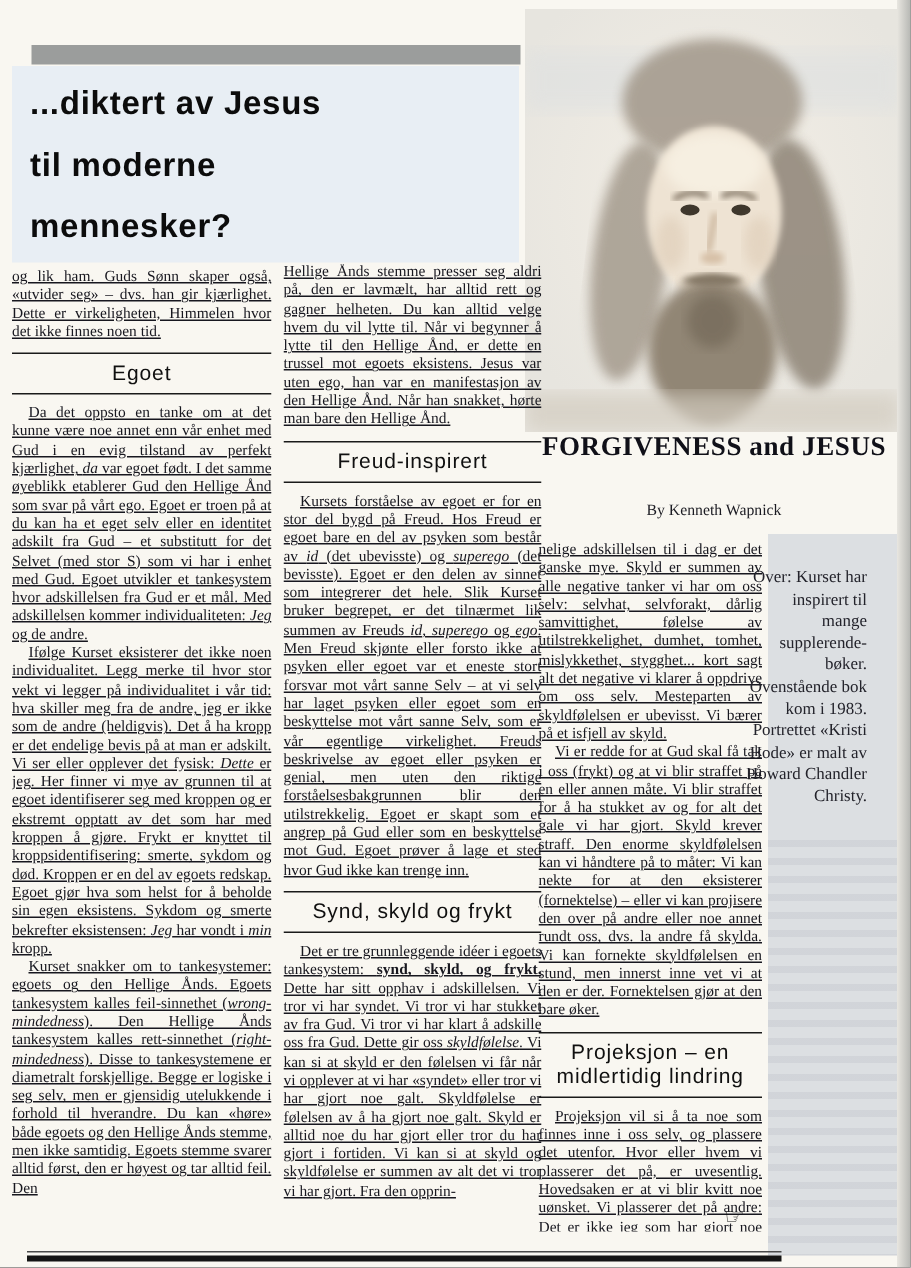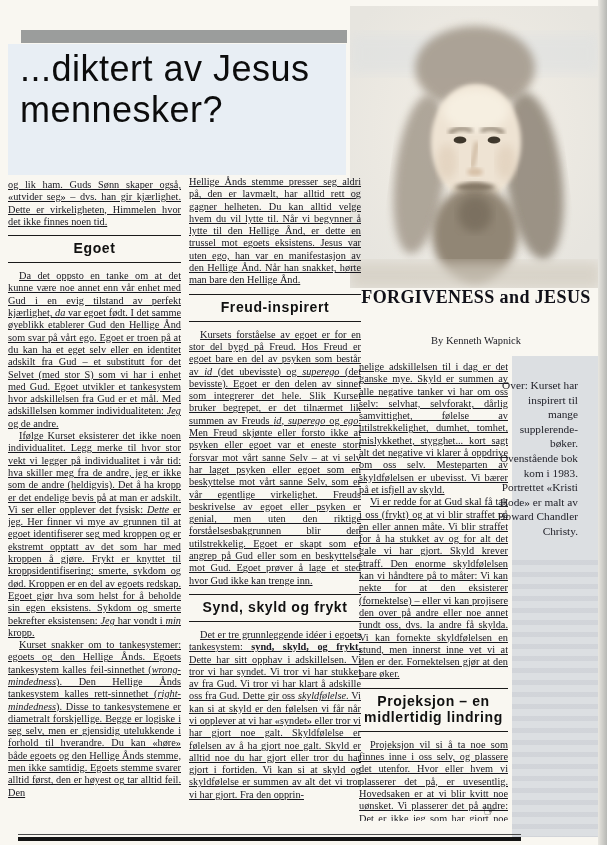--- a/index.html
+++ b/index.html
@@ -8,22 +8,22 @@
     background:#f9f7f1;overflow:hidden;
     font-family:"Liberation Serif",serif;color:#17171f;
   }
   .abs{position:absolute;}
   
   .top-bar{left:21px;top:30px;width:326px;height:13px;background:#9b9d9c;}
   
   .headline-block{left:8px;top:44px;width:338px;height:131px;background:#e8eef4;}
   .headline{
     left:20px;top:48px;width:330px;
-    font-family:"Liberation Sans",sans-serif;font-weight:400;
-    font-size:36px;line-height:41px;color:#0c0c0c;letter-spacing:.5px;
+    font-family:"Liberation Sans",sans-serif;font-weight:700;
+    font-size:22px;line-height:41px;color:#0c0c0c;letter-spacing:.5px;
   }
   
   .portrait{left:350px;top:6px;width:250px;height:282px;}
   
   .feature-title{left:352px;top:287px;width:248px;text-align:center;
     font-weight:700;font-size:18px;letter-spacing:.4px;color:#101018;}
   .feature-subtitle{left:346px;top:318px;width:260px;text-align:center;
     font-size:9px;white-space:nowrap;color:#222;}
   .feature-byline{left:352px;top:335px;width:248px;text-align:center;
     font-size:10.5px;color:#1b1b22;}
@@ -31,21 +31,21 @@
   .col{font-size:10.3px;line-height:12.3px;text-align:justify;overflow:hidden;}
   .col p{margin:0;text-indent:11px;text-decoration:underline;}
   .col p.first{text-indent:0;}
   .col i{font-style:italic;}
   #col1{left:8px;top:179px;width:173px;height:655px;}
   #col2{left:189px;top:176px;width:172px;height:658px;}
   #col3{left:359px;top:361px;width:149px;height:460px;}
   .sec-header{
     border-top:1px solid #1a1a1a;border-bottom:1px solid #1a1a1a;
     text-align:center;font-family:"Liberation Sans",sans-serif;
-    font-weight:700;font-size:14px;letter-spacing:.6px;
+    font-weight:400;font-size:14px;letter-spacing:.6px;
     padding:4px 2px 6px;margin:7px 0;text-indent:0;line-height:16px;color:#101010;
   }
   
   .sidebar{left:512px;top:356px;width:88px;height:481px;background:#dcdfe2;}
   .photo-caption{
     left:496px;top:378px;width:82px;padding-right:5px;
     font-size:11.3px;line-height:14.6px;
     text-align:right;color:#23232b;
   }
   
@@ -66,20 +66,21 @@
 </head>
 <body>
 
 <div id="page">
 
   <div class="abs top-bar"></div>
 
   <div class="abs headline-block"></div>
   <div class="abs headline">
     <div>...diktert av Jesus</div>
+    <div>til moderne</div>
     <div>mennesker?</div>
   </div>
 
   <div class="abs portrait">
     <svg width="250" height="282" viewBox="0 0 250 282" xmlns="http://www.w3.org/2000/svg">
       <defs>
         <filter id="b2">
             <feGaussianBlur stdDeviation="2"></feGaussianBlur>
           </filter>
         <filter id="b4">

